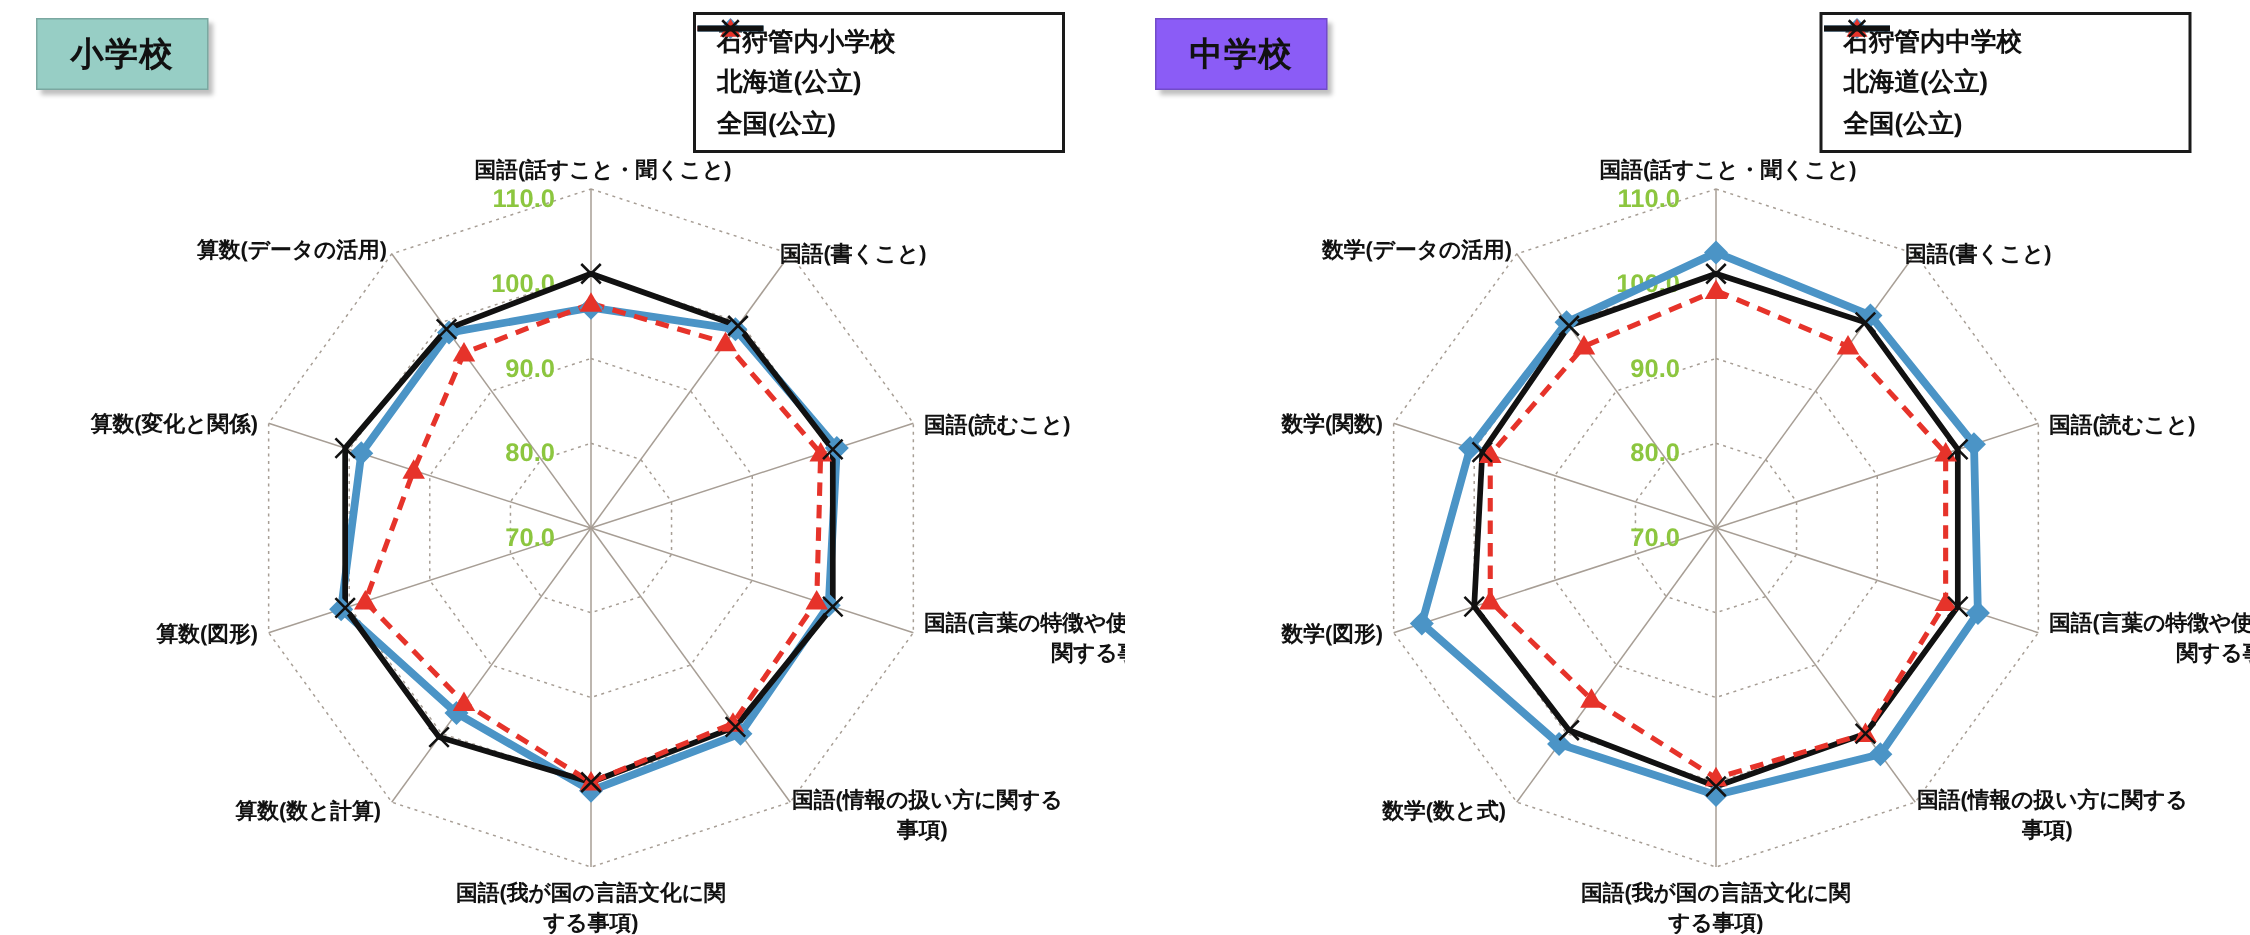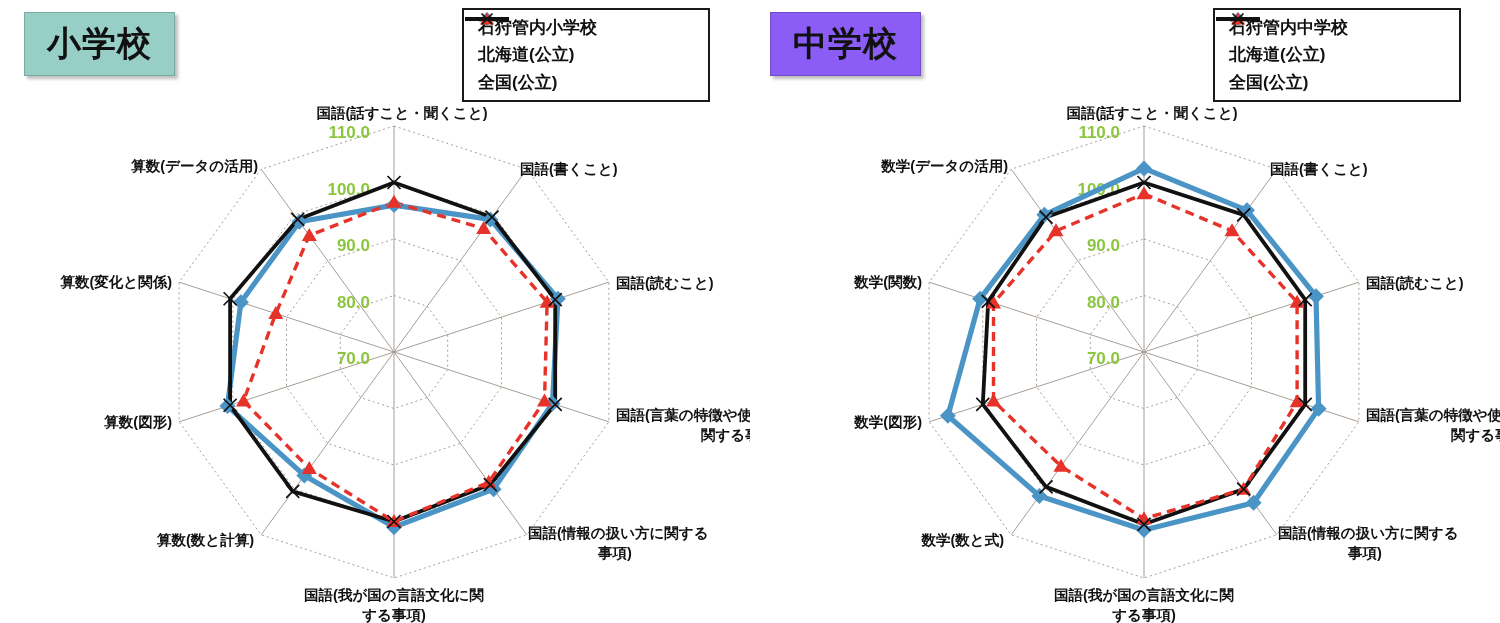--- a/index.html
+++ b/index.html
@@ -1,20 +1,20 @@
 <!DOCTYPE html>
 <html><head>
 <meta charset="utf-8">
 <style>
   html,body{margin:0;padding:0;background:#fff;}
   body{font-family:"Liberation Sans","DejaVu Sans",sans-serif;}
   #canvas{position:relative;width:1500px;height:623px;background:#fff;overflow:hidden;}
   .panel{position:absolute;top:0;width:750px;height:623px;}
   .panel svg{position:absolute;left:0;top:0;}
-  .title-badge{position:absolute;top:12px;font-size:34px;font-weight:bold;color:#111;
+  .title-badge{position:absolute;top:12px;font-size:22px;font-weight:bold;color:#111;
     padding:8px 22px;letter-spacing:1px;box-shadow:3px 3px 3px rgba(0,0,0,0.25);
     border:1px solid rgba(0,0,0,0.18);}
   .legend-box{position:absolute;top:8px;width:248px;height:94px;background:#fff;
     border:2px solid #1a1a1a;display:flex;flex-direction:column;justify-content:space-around;
     padding:4px 0 4px 14px;box-sizing:border-box;}
   .legend-item{display:flex;align-items:center;gap:8px;}
   .legend-item span{font-size:17px;font-weight:bold;color:#111;white-space:nowrap;}
   .tick-label{font-size:17px;font-weight:bold;}
   .cat-label{font-size:14.5px;font-weight:bold;fill:#111;}
 </style>

